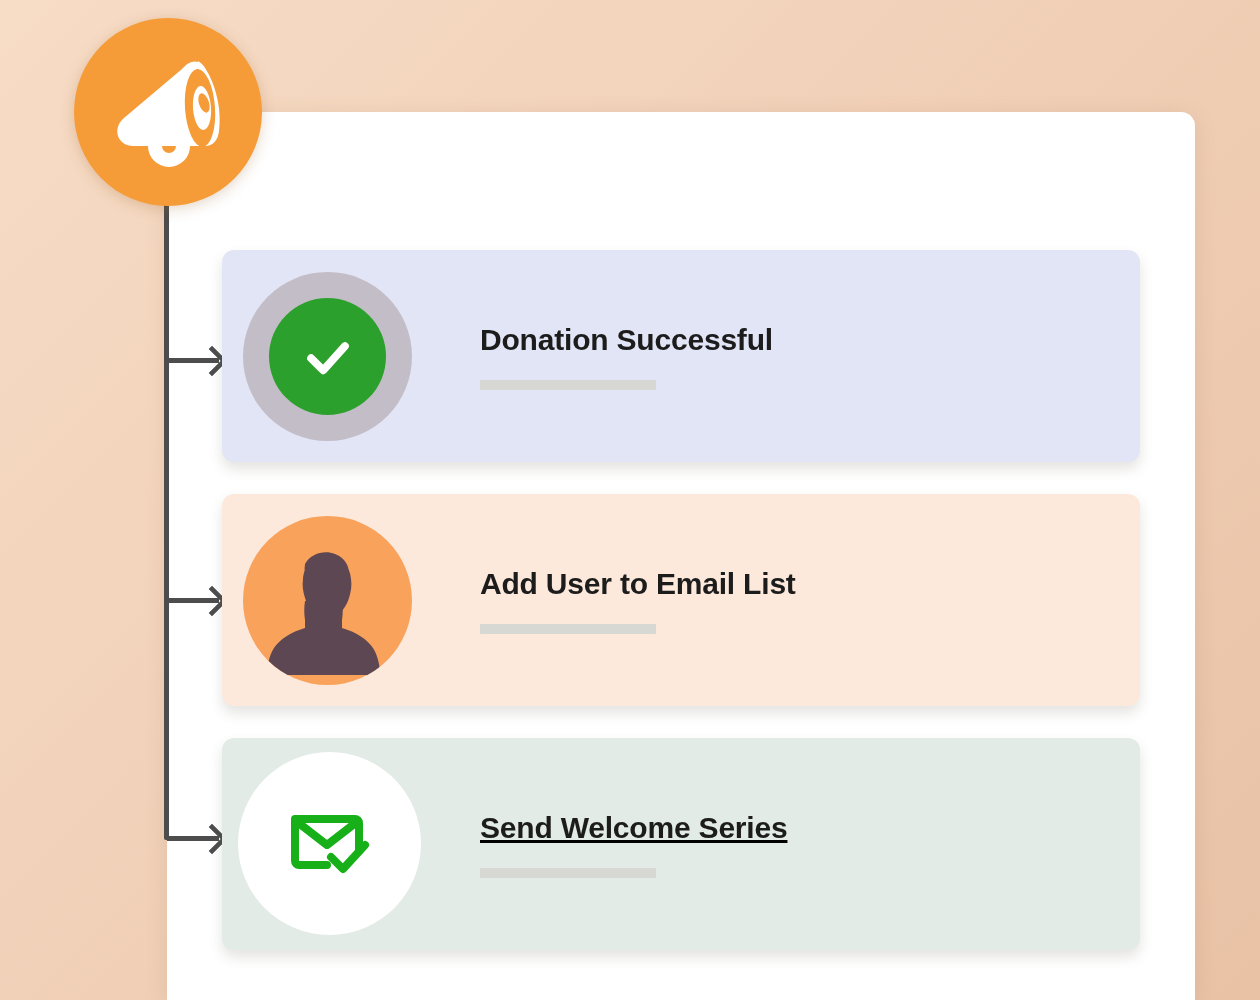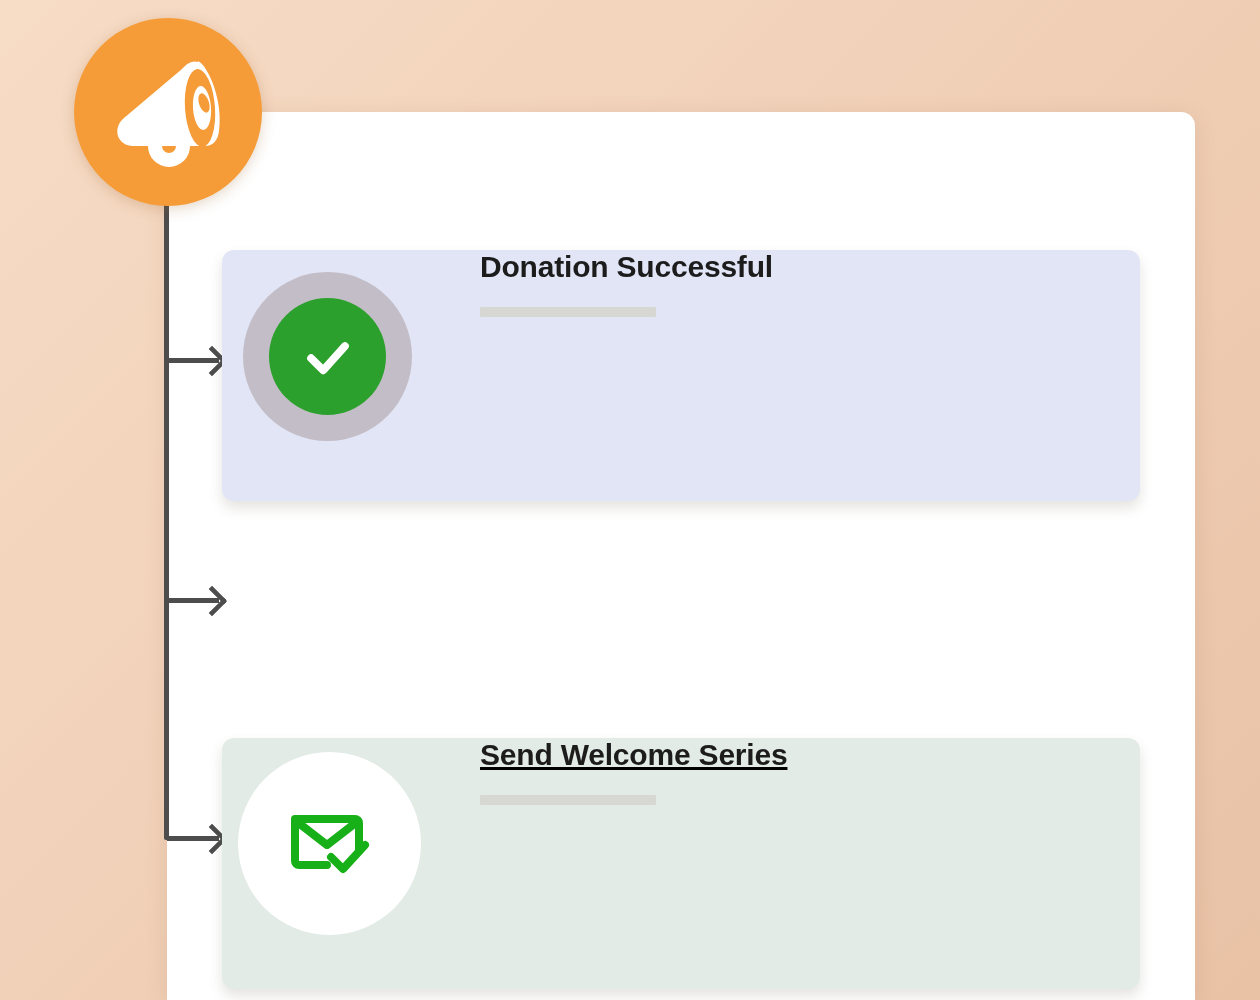--- a/index.html
+++ b/index.html
@@ -35,24 +35,24 @@
     border-top:5px solid #4d4d4d; border-right:5px solid #4d4d4d;
     transform:translateY(-50%) rotate(45deg);
     border-top-right-radius:3px;
   }
   .arrow.a1 { top:358px; }
   .arrow.a2 { top:598px; }
   .arrow.a3 { top:836px; }
 
   
   .card {
-    position:absolute; left:222px; width:918px; height:251px;
+    position:absolute; left:222px; width:918px; height:212px;
     border-radius:12px;
     box-shadow:0 7px 13px rgba(90,80,70,.16);
-    display:flex; align-items:flex-start;
+    display:flex; align-items:center;
   }
   .card.c1 { top:250px; background:#e1e5f5; }
   .card.c2 { top:494px; background:#fce9dc; }
   .card.c3 { top:738px; background:#e2ebe6;text-decoration:underline; }
 
   .media { position:relative; width:250px; height:212px; flex:0 0 250px; }
   .card-body { flex:1; padding-left:8px; }
 
   .card-title {
     font-size:30px; font-weight:bold; color:#1c1c1c;
@@ -125,20 +125,50 @@
           </svg>
         </div>
       </div>
     </div>
     <div class="card-body">
       <div class="card-title">Donation Successful</div>
       <div class="placeholder-bar" style="background: rgb(215, 215, 211);"></div>
     </div>
   </div>
 
+  <div class="card c2" style="background: rgb(252, 233, 220);">
+    <div class="media">
+      <div class="avatar" style="background: rgb(249, 162, 92);">
+        <svg viewBox="0 0 169 169" aria-hidden="true">
+          <path d="M84 40
+                   c-14 0 -23 10 -24 23
+                   c-1 6 0 13 2 19
+                   c2 7 7 14 13 18
+                   c3 2 6 3 9 3
+                   c3 0 6 -1 9 -3
+                   c6 -4 11 -11 13 -18
+                   c2 -6 3 -13 2 -19
+                   c-1 -13 -10 -23 -24 -23 Z" fill="#5d4752"></path>
+          <path d="M62 48 c6 -11 20 -14 30 -10 c6 2 11 7 13 13
+                   c1 4 1 9 0 13 c-2 -3 -5 -5 -8 -6
+                   c2 3 3 6 3 9 c-3 -4 -7 -7 -12 -8
+                   c2 2 3 4 3 6 c-4 -4 -10 -6 -16 -6
+                   c-5 0 -9 2 -12 5 c-1 -5 -2 -11 -1 -16 Z" fill="#5d4752"></path>
+          <path d="M62 85 c-1 6 -1 13 0 19 l0 8 c-14 4 -25 11 -31 20
+                   c-5 8 -7 18 -7 27 l113 0
+                   c0 -9 -2 -19 -7 -27 c-6 -9 -17 -16 -31 -20
+                   l0 -8 c1 -6 1 -13 0 -19 Z" fill="#5d4752"></path>
+        </svg>
+      </div>
+    </div>
+    <div class="card-body">
+      <div class="card-title">Add User to Email List</div>
+      <div class="placeholder-bar" style="background: rgb(215, 215, 211);"></div>
+    </div>
+  </div>
 
   <div class="card c3" style="background: rgb(226, 235, 230);">
     <div class="media">
       <div class="white-circle" style="background: rgb(255, 255, 255);">
         <svg class="env-svg" viewBox="0 0 86 78" aria-hidden="true">
           <path d="M8 14 h60 a4 4 0 0 1 4 4 v28 M8 14 v42 a4 4 0 0 0 4 4 h28" fill="none" stroke="#18b018" stroke-width="8" stroke-linecap="round" stroke-linejoin="round"></path>
           <path d="M9 16 L40 40 L71 16" fill="none" stroke="#18b018" stroke-width="8" stroke-linecap="round" stroke-linejoin="round"></path>
           <path d="M44 52 L56 64 L78 40" fill="none" stroke="#18b018" stroke-width="8" stroke-linecap="round" stroke-linejoin="round"></path>
         </svg>
       </div>

